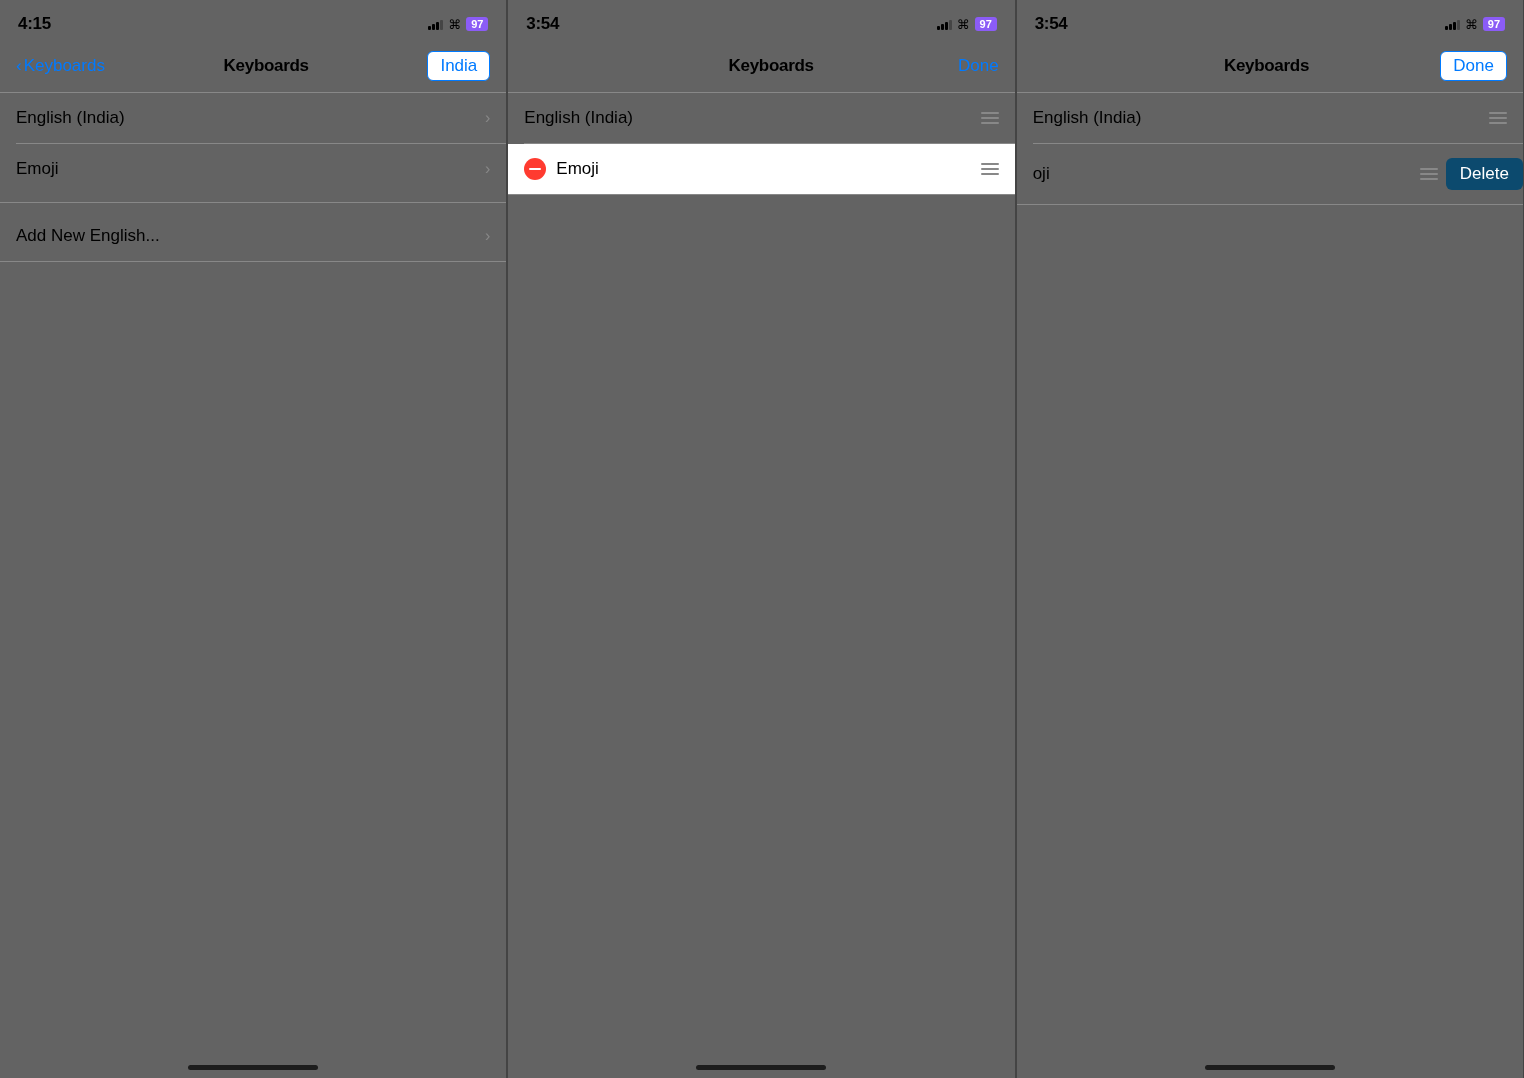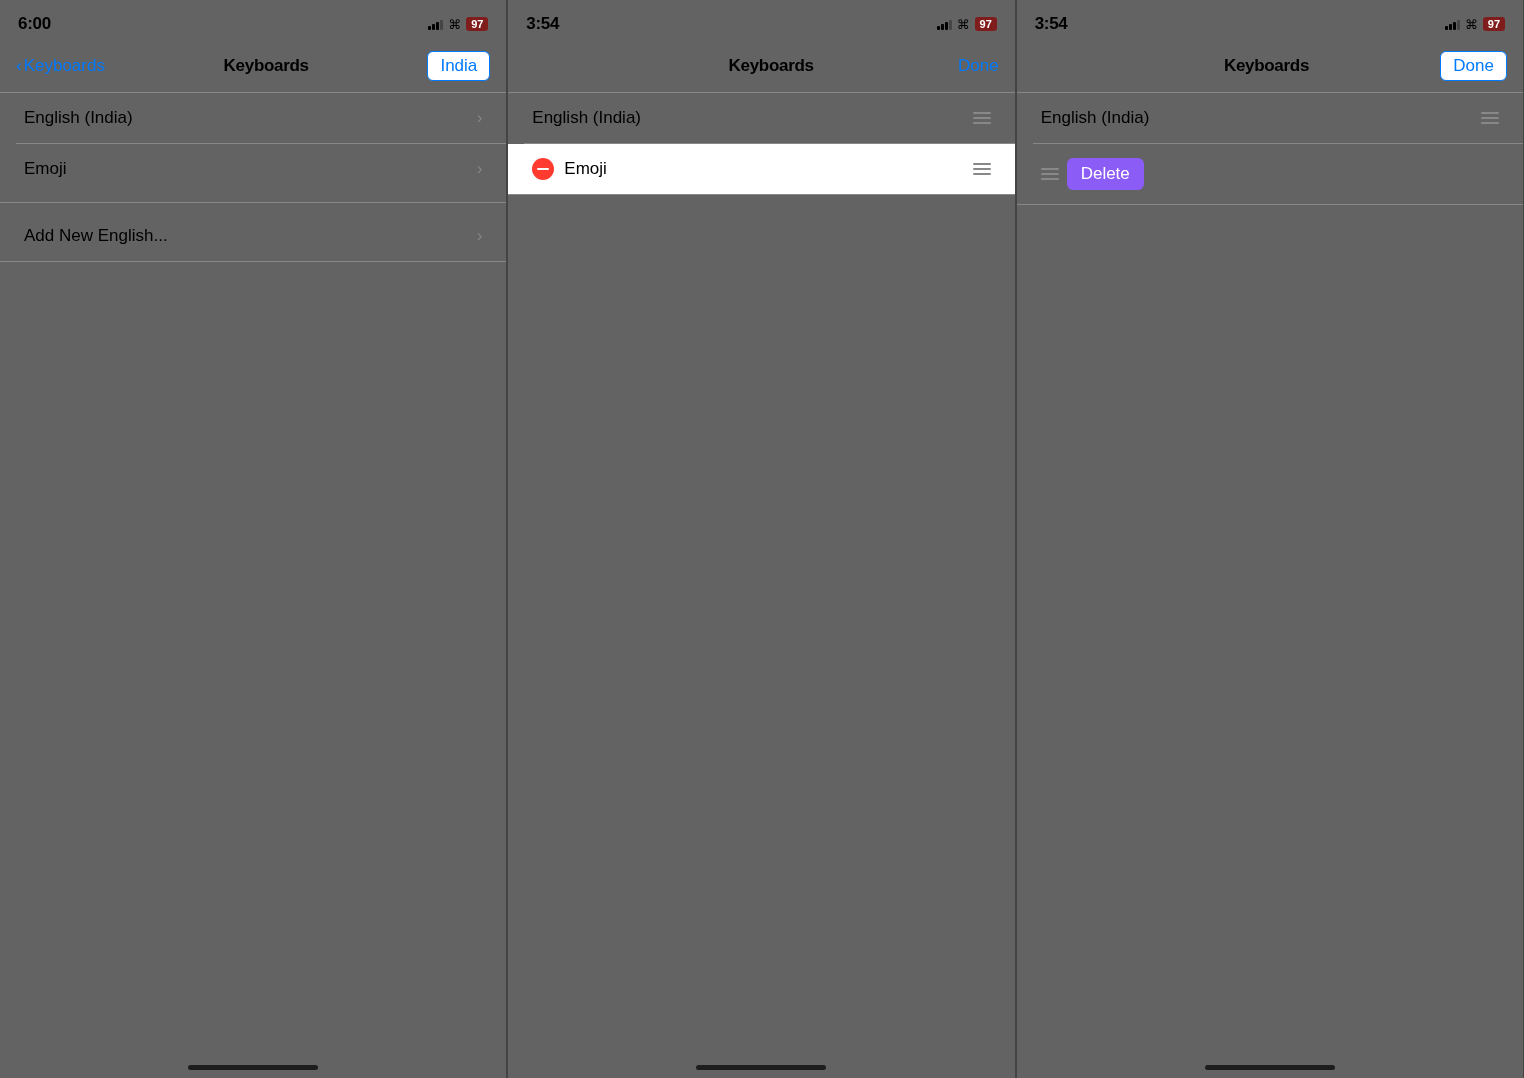--- a/index.html
+++ b/index.html
@@ -56,21 +56,21 @@
       background: #000;
       border-radius: 1px;
     }
 
     .wifi-icon {
       font-size: 13px;
       color: #000;
     }
 
     .battery-badge {
-      background: #7f1d1d;
+      background: #8b5cf6;
       color: #fff;
       font-size: 11px;
       font-weight: 700;
       padding: 1px 4px;
       border-radius: 3px;
       min-width: 22px;
       text-align: center;
     }
 
     
@@ -144,21 +144,21 @@
 
     
     .list-section {
       background: #636363;
     }
 
     .list-item {
       display: flex;
       align-items: center;
       justify-content: space-between;
-      padding: 14px 24px;
+      padding: 14px 16px;
       background: #636363;
       position: relative;
       min-height: 50px;
       gap: 32px;
     }
 
     .list-item.white-bg {
       background: #fff;
     }
 
@@ -213,21 +213,21 @@
       content: '';
       display: block;
       width: 12px;
       height: 2px;
       background: #fff;
       border-radius: 1px;
     }
 
     
     .delete-btn {
-      background: #8b5cf6;
+      background: #0c4a6e;
       color: #fff;
       border: none;
       border-radius: 6px;
       padding: 6px 14px;
       font-size: 17px;
       cursor: pointer;
       font-family: inherit;
       font-weight: 400;
     }
 
@@ -260,21 +260,21 @@
       overflow: hidden;
       white-space: nowrap;
     }
   </style>
 </head>
 <body>
 
 <div class="phone-panel">
 
   <div class="status-bar">
-    <span class="status-time">6:00</span>
+    <span class="status-time">4:15</span>
     <div class="status-icons">
       <div class="signal-bars">
         <span class="signal-bar" style="height:4px"></span>
         <span class="signal-bar" style="height:6px"></span>
         <span class="signal-bar" style="height:8px"></span>
         <span class="signal-bar" style="height:10px; opacity:0.3"></span>
       </div>
       <span class="wifi-icon">⌘</span>
       <span class="battery-badge">97</span>
     </div>
@@ -407,20 +407,23 @@
       </div>
       <div class="drag-handle">
         <span></span>
           <span></span>
           <span></span>
       </div>
     </div>
     <div class="list-item-separator"></div>
 
     <div class="list-item" style="overflow:hidden; padding-right:0;">
+      <div class="list-item-left clipped" style="flex:1; min-width:0;">
+        <span class="list-item-text">oji</span>
+      </div>
       <div style="display:flex; align-items:center; gap:8px; flex-shrink:0;">
         <div class="drag-handle">
           <span></span>
             <span></span>
             <span></span>
         </div>
         <button class="delete-btn">Delete</button>
       </div>
     </div>
   </div>

